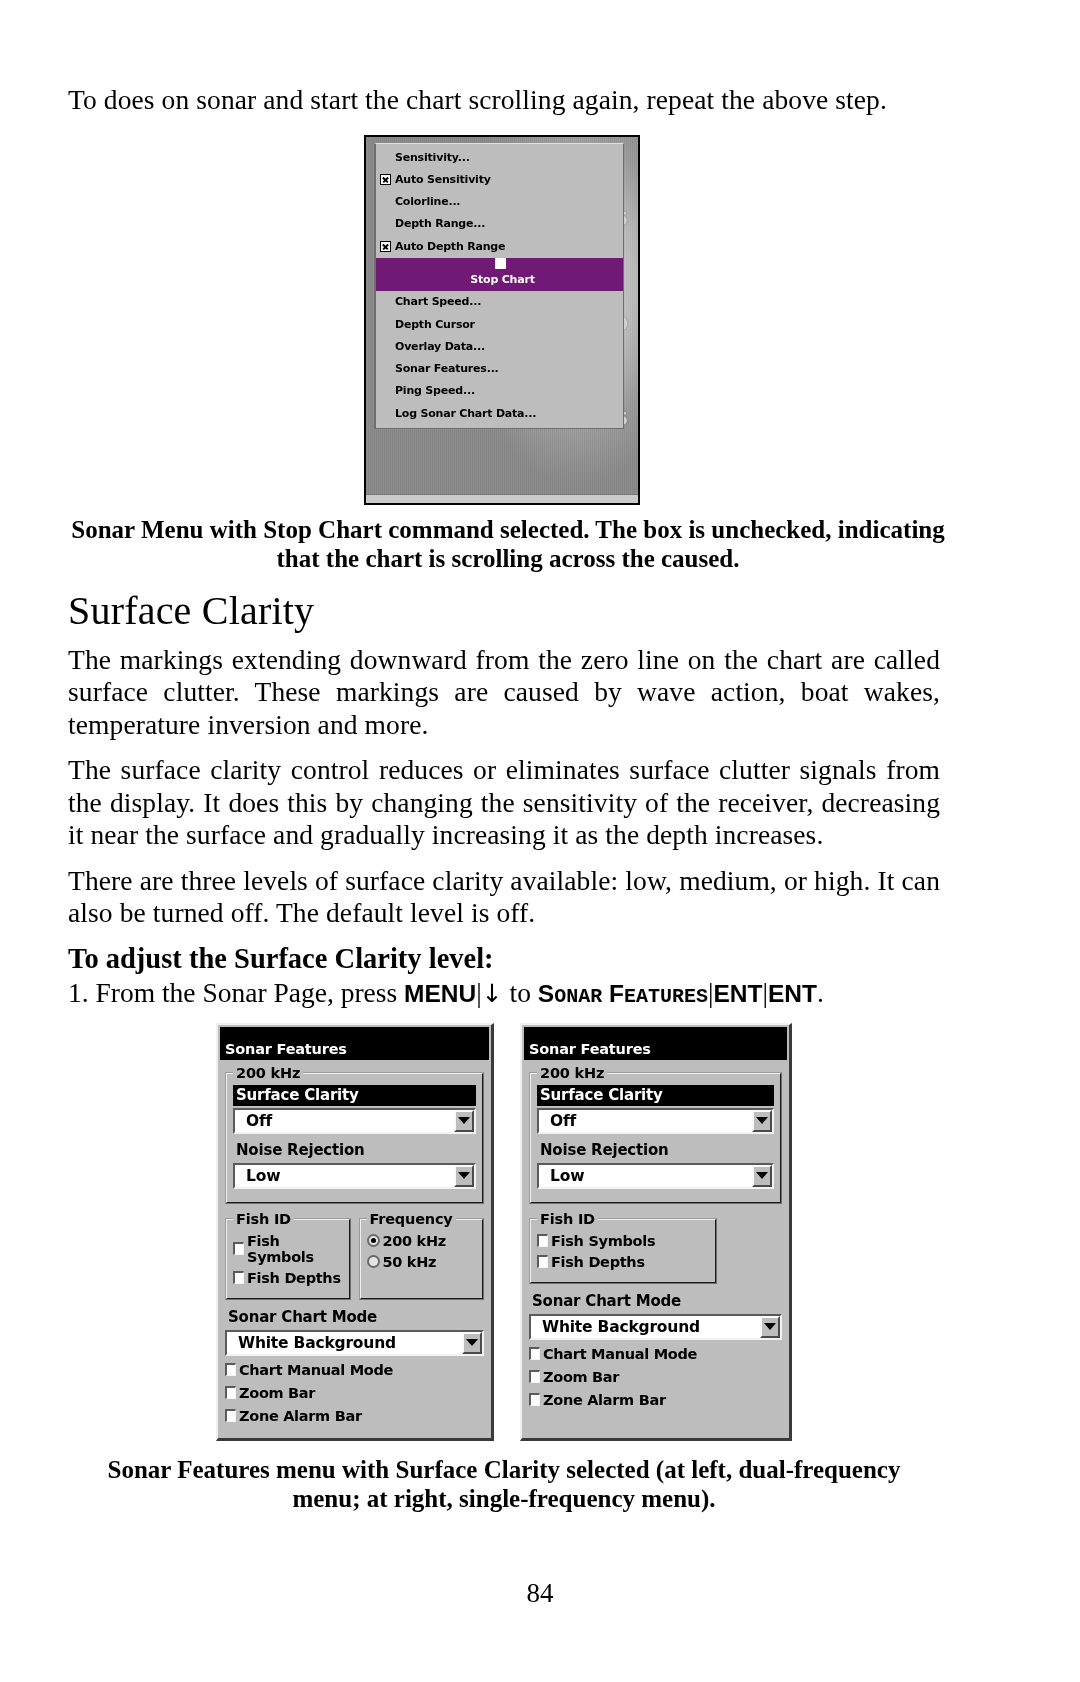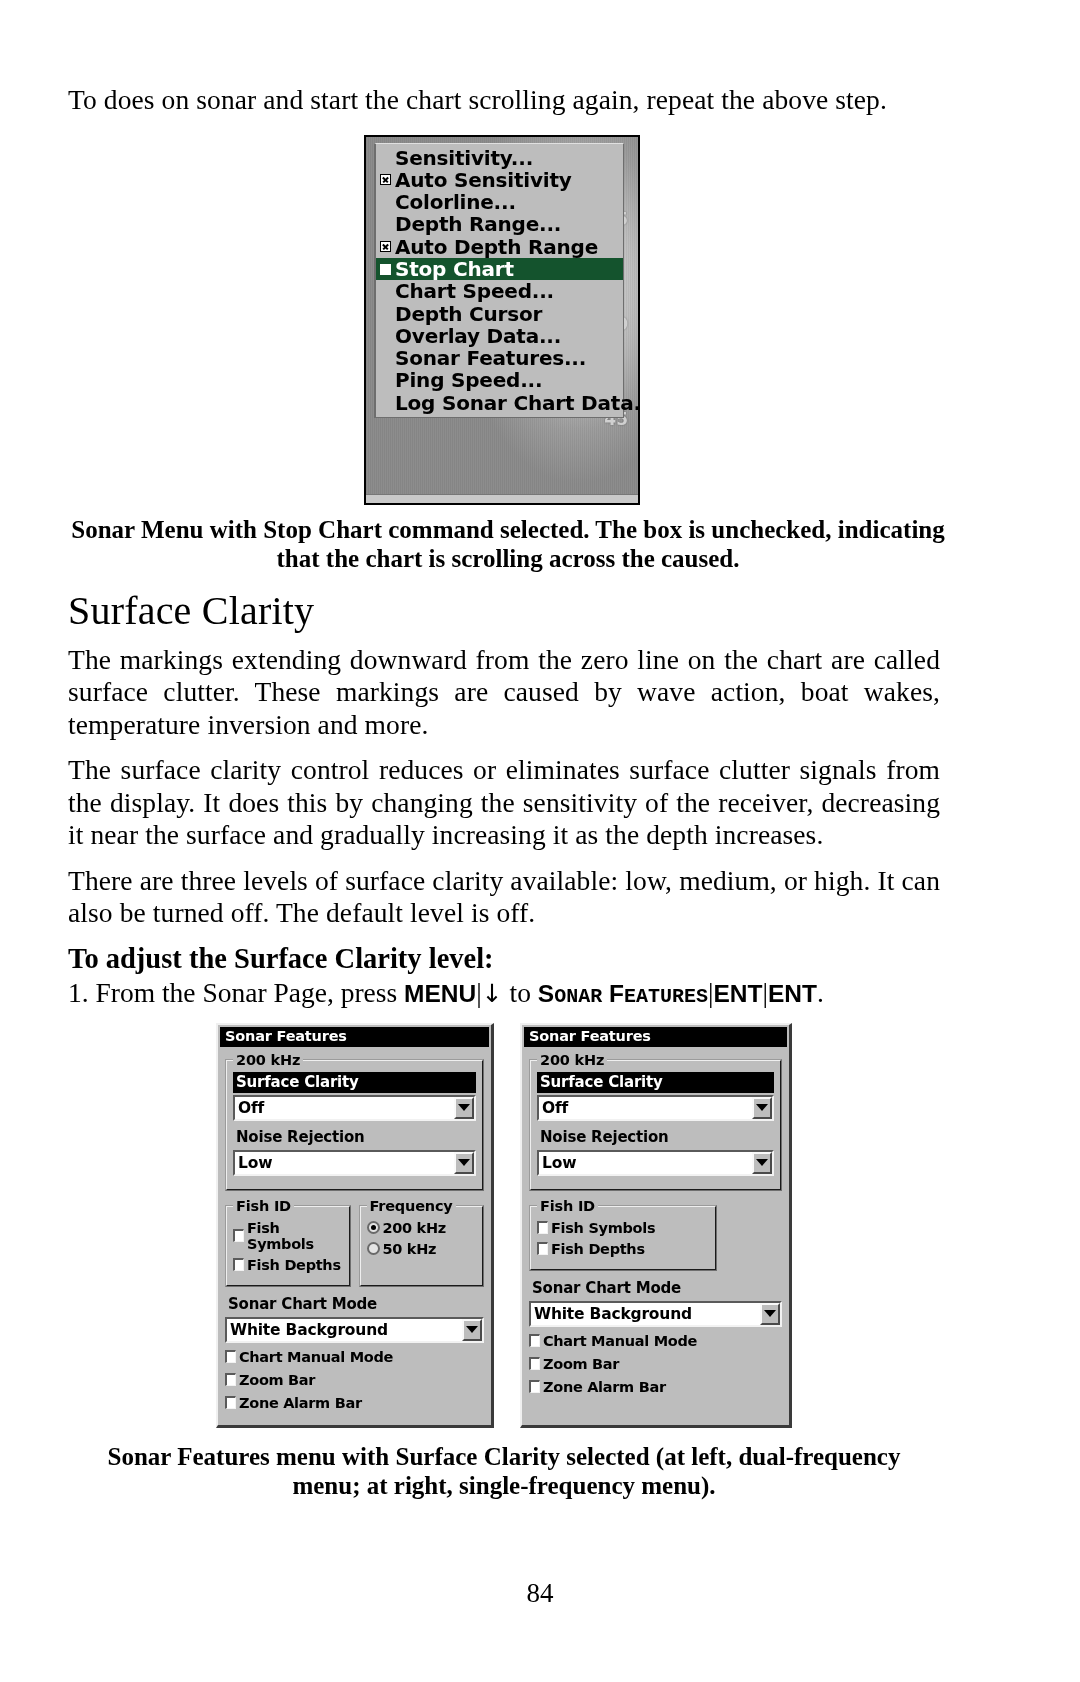--- a/index.html
+++ b/index.html
@@ -72,33 +72,33 @@
     background:#bdbdbd;
     border-left:2px solid #6e6e6e;
     border-top:1px solid #e0e0e0;
     border-right:1px solid #6e6e6e;
     border-bottom:1px solid #6e6e6e;
     padding:3px 0 3px 0;
     box-sizing:border-box;
   }
   .menu-item{
     font-family:"DejaVu Sans", sans-serif;
-    font-size:20px;
+    font-size:11px;
     font-weight:bold;
     line-height:22.3px;
     color:#000;
     white-space:nowrap;
     padding-left:4px;
     display:flex;
     align-items:center;
     letter-spacing:-0.2px;
     text-align:center;
   }
   .menu-item.sel{
-    background:#14532d;color:#fff;
+    background:#701a75;color:#fff;flex-direction:column;
   }
   .menu-item .tx{padding-left:2px;}
   .menu-item.noind .tx{padding-left:15px;}
   .cb{
     width:11px;height:11px;
     border:1.5px solid #000;
     background:#fff;
     display:inline-block;
     margin-right:2px;
     position:relative;
@@ -208,21 +208,21 @@
     border-bottom:3px solid #3a3a3a;
     font-family:"DejaVu Sans", sans-serif;
     box-sizing:border-box;
     padding:0;
   }
   .dlg.dual{width:278px;}
   .dlg.single{width:272px;}
   .dlg-title{
     background:#000;color:#fff;
     font-size:14.5px;font-weight:bold;
-    padding:1px 4px 3px 5px;
+    padding:14px 4px 3px 5px;
     letter-spacing:-0.2px;
     margin:2px 2px 0 2px;
   }
   .dlg-body{padding:5px 7px 7px 7px;}
   fieldset.grp{
     border:2px groove #e6e6e6;
     border-color:#efefef #6f6f6f #6f6f6f #efefef;
     margin:0 0 7px 0;
     padding:4px 6px 7px 6px;
   }
@@ -242,21 +242,21 @@
     background:#fff;
     border-top:2px solid #5a5a5a;
     border-left:2px solid #5a5a5a;
     border-right:2px solid #f2f2f2;
     border-bottom:2px solid #f2f2f2;
     margin:2px 0 6px 0;
     height:22px;
   }
   .combo .val{
     flex:1;font-size:15.5px;font-weight:bold;
-    padding:1px 0 0 3px;color:#000;letter-spacing:-0.2px;
+    padding:1px 0 0 11px;color:#000;letter-spacing:-0.2px;
     display:flex;align-items:center;
   }
   .combo .arrow{
     width:20px;background:#bdbdbd;
     border-top:2px solid #fafafa;
     border-left:2px solid #fafafa;
     border-right:2px solid #4a4a4a;
     border-bottom:2px solid #4a4a4a;
     display:flex;align-items:center;justify-content:center;
     box-sizing:border-box;

